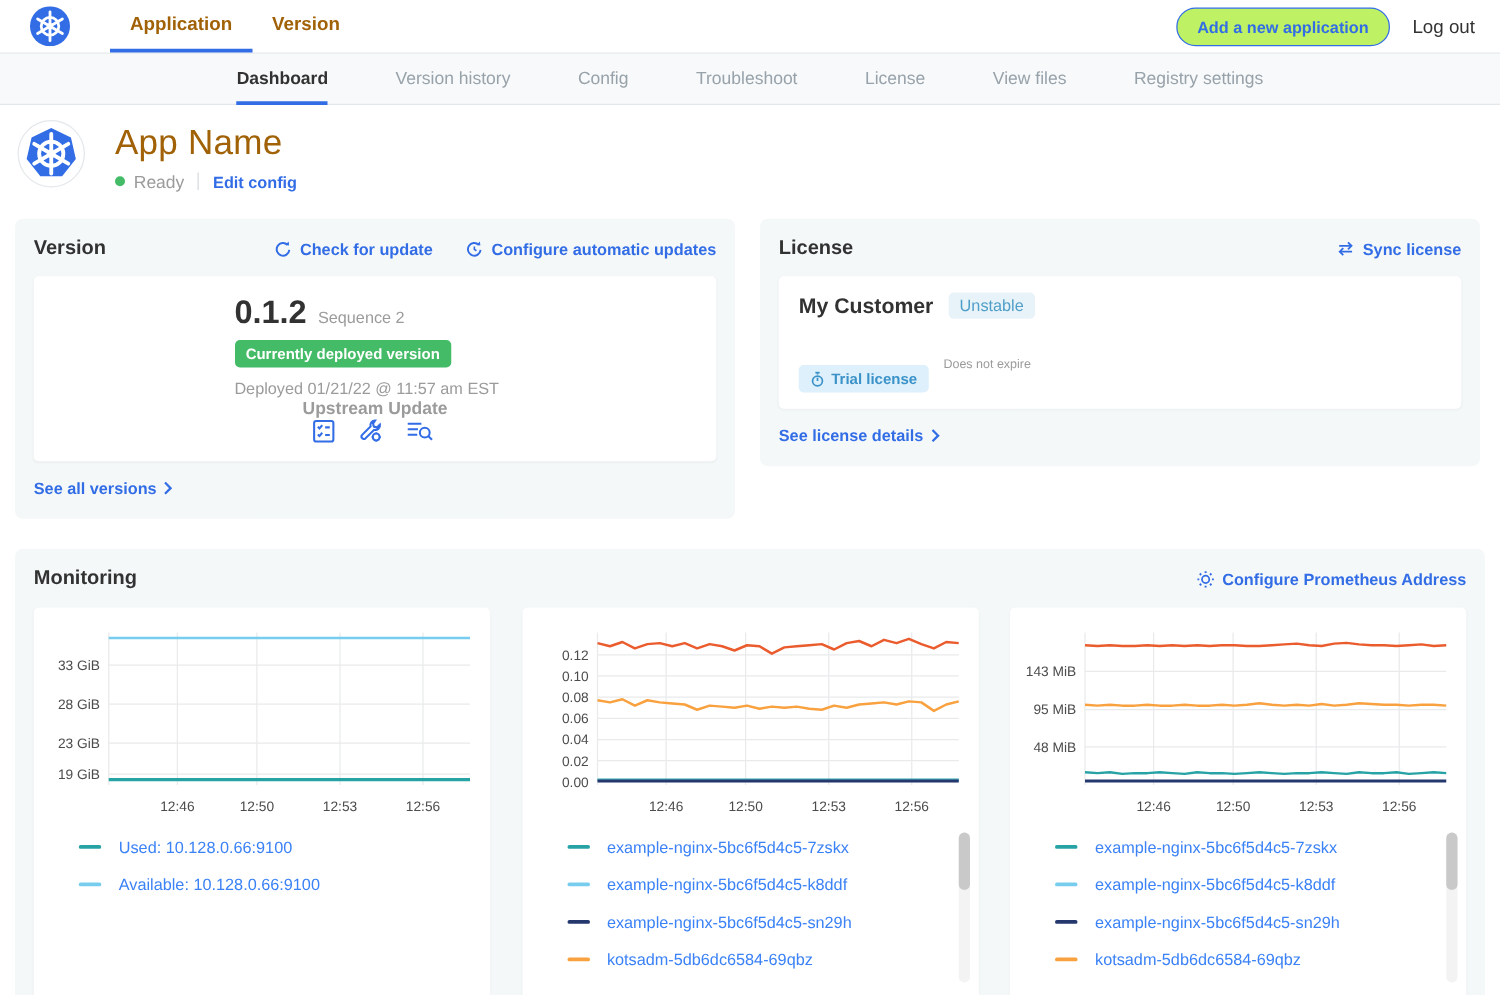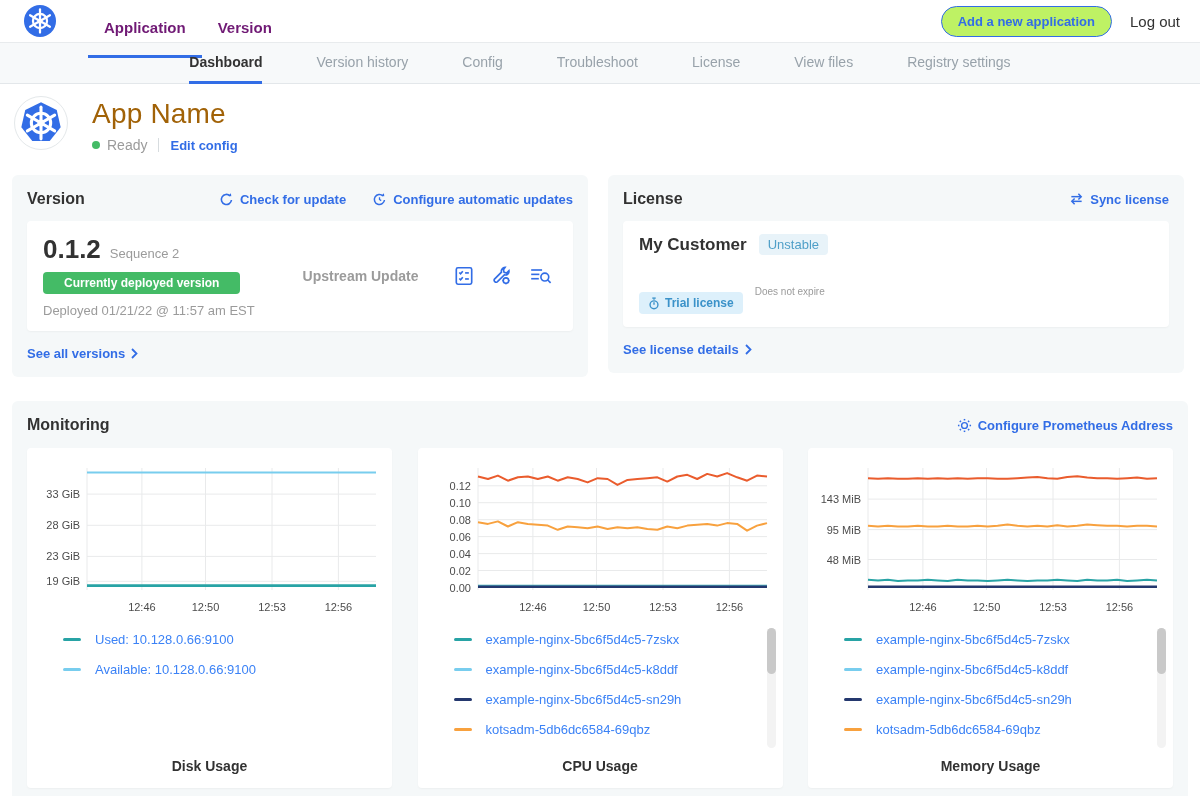--- a/index.html
+++ b/index.html
@@ -3,22 +3,22 @@
 <meta charset="utf-8">
 <style>
   * { box-sizing: border-box; margin: 0; padding: 0; }
   html,body { width:1200px; height:796px; background:#fff; overflow:hidden;
     font-family:"Liberation Sans", sans-serif; color:#323232; }
 
   
   .topnav { height:42px; display:flex; align-items:center; padding:0 20px 0 24px; background:#fff; }
   .topnav .logo { width:32px; height:32px; flex:none; }
   .topnav-tabs { display:flex; height:42px; margin-left:32px; }
-  .topnav-tab { height:58px; display:flex; align-items:center; padding:0 16px;
-    font-size:15px; font-weight:bold; color:#701a75; cursor:pointer;
+  .topnav-tab { height:42px; display:flex; align-items:center; padding:0 16px;
+    font-size:15px; font-weight:bold; color:#a16207; cursor:pointer;
     border-bottom:3px solid transparent; }
   .topnav-tab.active { border-bottom-color:#326de6; }
   .topnav-right { margin-left:auto; display:flex; align-items:center; gap:18px; }
   .add-app-btn { border:1px solid #326de6; color:#326de6; background:#bef264; font-weight:bold;
     font-size:13px; padding:7px 16px; border-radius:17px; cursor:pointer;
     font-family:Liberation Sans, sans-serif; }
   .logout { font-size:15px; color:#323232; cursor:pointer; }
 
   
   .subnav { height:42px; background:#f7f9fa; border-top:1px solid #e8ebed; border-bottom:1px solid #e3e7ea;
@@ -41,28 +41,28 @@
     align-items:center; gap:6px; text-decoration:none; }
 
   
   .cards-row { display:flex; gap:20px; padding:0 12px; margin-top:8px; align-items:flex-start; }
   .card { background:#f5f8f9; border-radius:6px; padding:15px; }
   .half { width:576px; }
   .card-head { display:flex; align-items:center; justify-content:space-between; }
   .card-title { font-size:16px; font-weight:bold; color:#323232; }
   .head-links { display:flex; gap:26px;text-align:right; }
   .inner-card { background:#fff; border-radius:4px; margin-top:13px; padding:13px 16px;
-    box-shadow:0 1px 2px rgba(0,0,0,.04); }
+    box-shadow:0 1px 2px rgba(0,0,0,.04);flex-direction:column; }
   .ver-flex { display:flex; align-items:center; }
   .ver-left { width:225px; flex:none; }
   .ver-line { display:flex; align-items:baseline; }
   .ver-num { font-size:26px; font-weight:bold; color:#323232; }
   .ver-seq { font-size:13px; color:#9b9b9b; margin-left:9px; }
   .badge-green { display:inline-block; margin-top:7px; background:#44bb66; color:#fff;
-    font-size:12px; font-weight:bold; padding:4px 21px; border-radius:4px; }
+    font-size:12px; font-weight:bold; padding:4px 9px; border-radius:4px; }
   .deployed { margin-top:9px; font-size:13px; color:#9b9b9b; }
   .ver-mid { flex:1; text-align:center; font-size:14px; font-weight:bold; color:#9b9b9b; }
   .ver-icons { display:flex; gap:16px; align-items:center; padding-right:4px; }
   .ver-icons svg { cursor:pointer; }
   .card-foot { margin-top:13px; }
 
   .cust-line { display:flex; align-items:center; }
   .cust-name { font-size:17px; font-weight:bold; color:#323232; }
   .badge-channel { margin-left:12px; background:#e8f3f9; color:#4f9fc8; font-size:13px;
     padding:3px 9px; border-radius:4px; }

